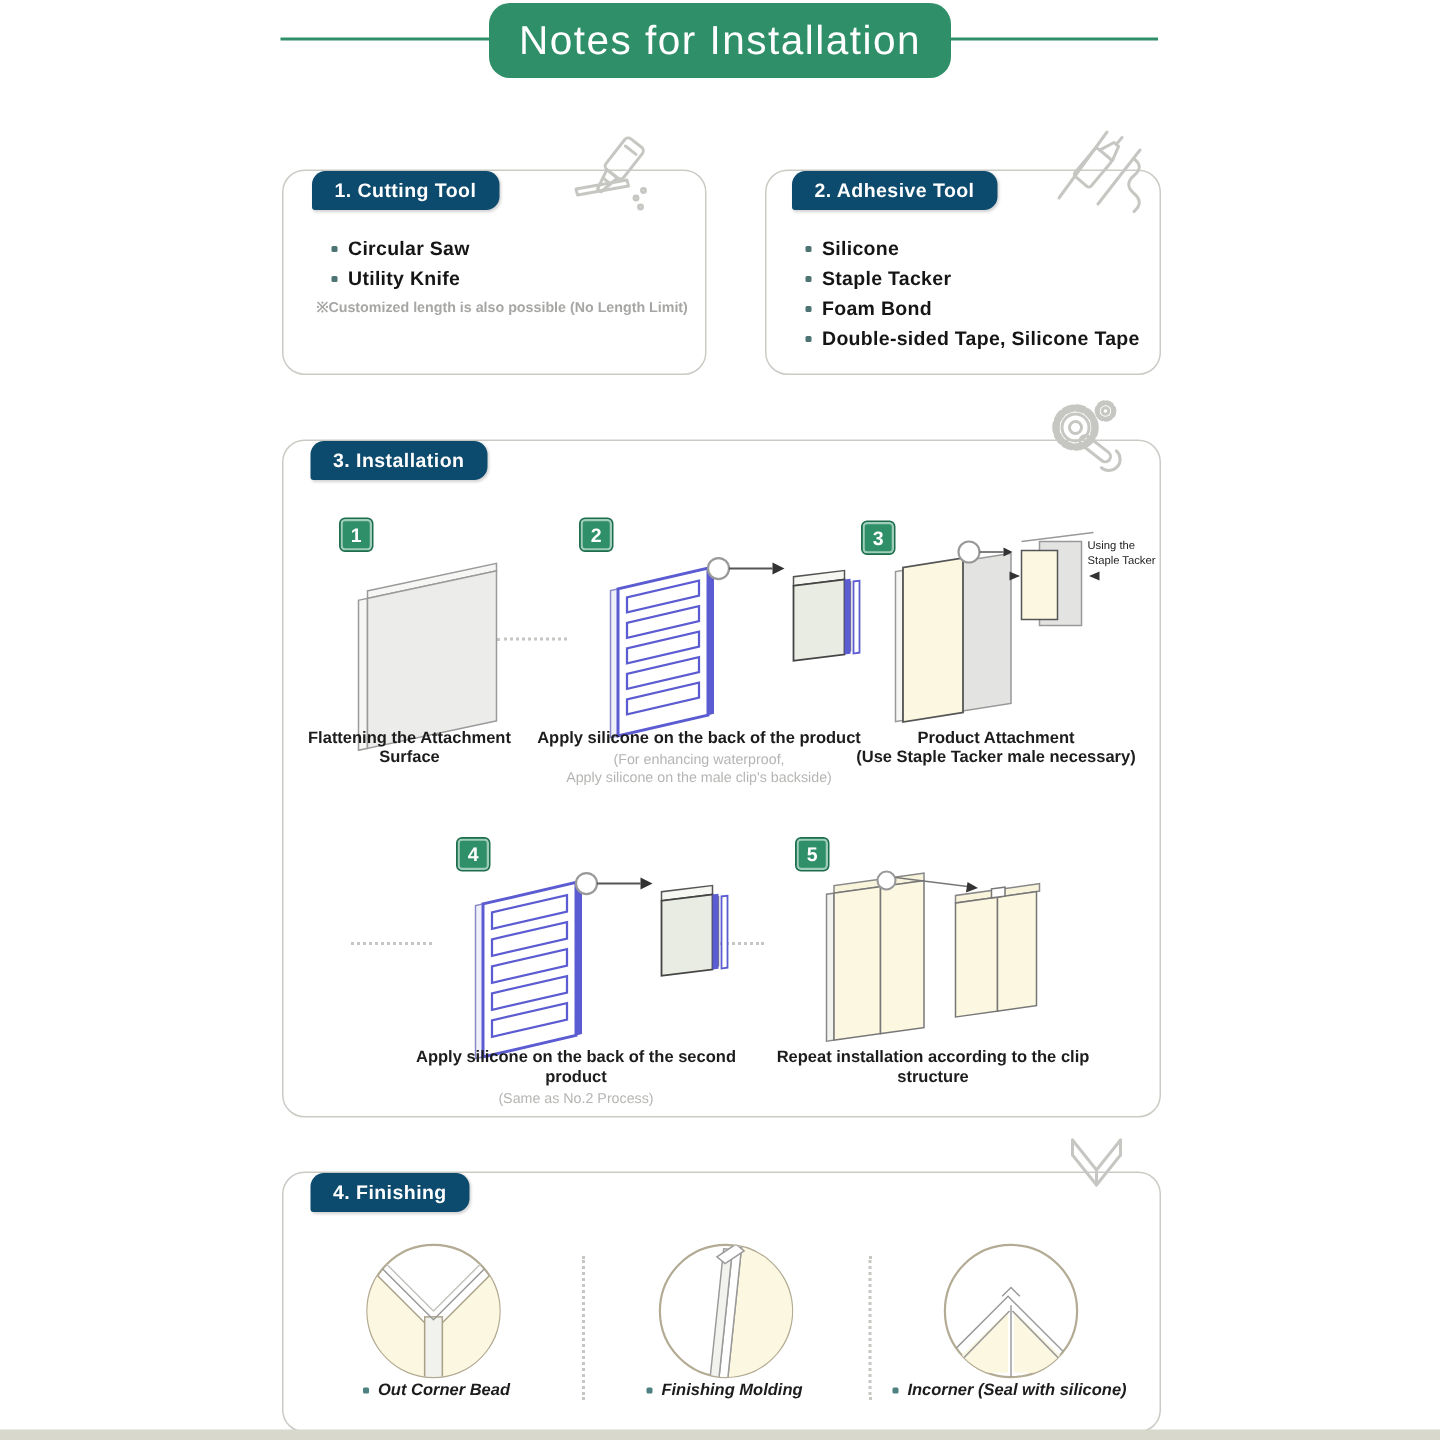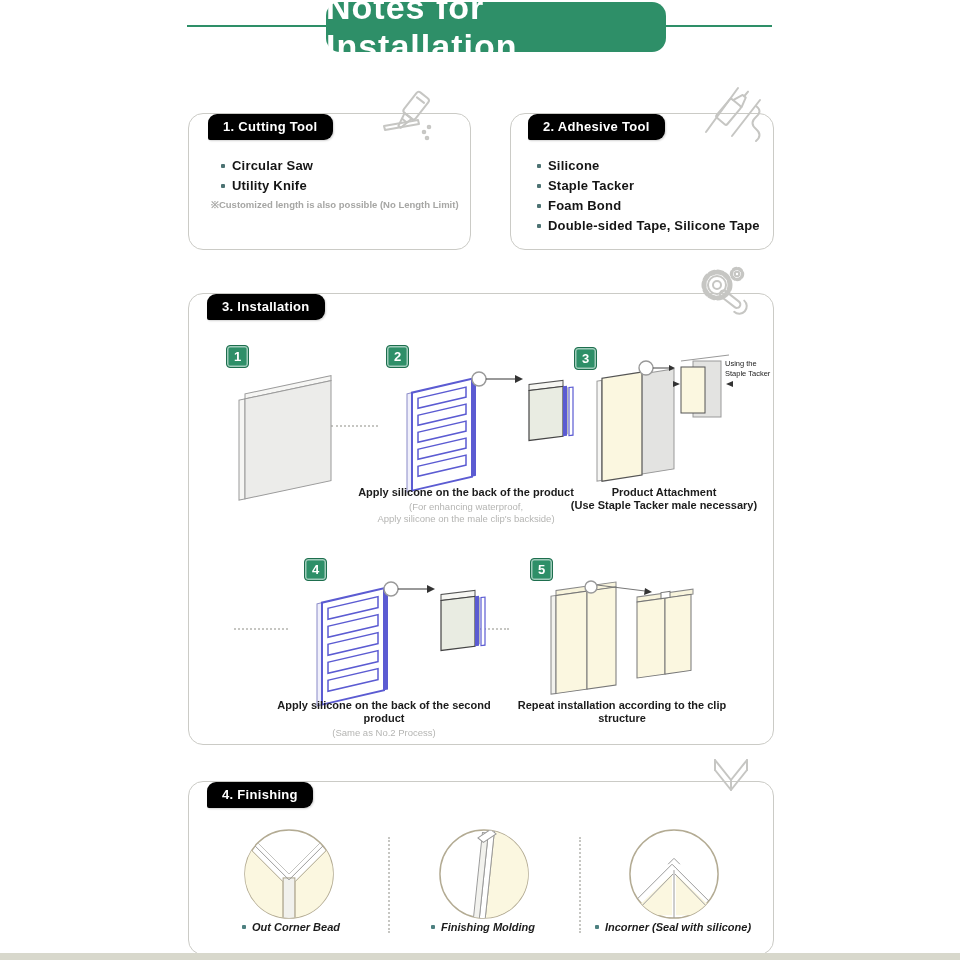--- a/index.html
+++ b/index.html
@@ -1,23 +1,23 @@
 <!DOCTYPE html>
 <html><head>
 <meta charset="utf-8">
 <style>
   html,body{margin:0;padding:0;background:#fff;}
   .canvas{position:relative;width:960px;height:960px;background:#fff;overflow:hidden;
           font-family:"Liberation Sans",sans-serif;color:#1c1c1c;}
   .hline{position:absolute;top:25px;height:2px;background:#2e8f68;}
-  .header-badge{position:absolute;left:326px;top:2px;width:340px;height:50px;background:#2e8f68;
+  .header-badge{position:absolute;left:326px;top:2px;width:308px;height:50px;background:#2e8f68;
           border-radius:14px;display:flex;align-items:center;justify-content:center;
-          color:#fff;font-weight:bold;font-size:34px;letter-spacing:1px;}
+          color:#fff;font-weight:normal;font-size:27px;letter-spacing:1px;}
   .box{position:absolute;border:1.5px solid #cbcbc6;border-radius:15px;background:#fff;}
-  .sec-badge{position:absolute;background:#000000;color:#fff;font-weight:bold;font-size:13px;
+  .sec-badge{position:absolute;background:#0c4a6e;color:#fff;font-weight:bold;font-size:13px;
           padding:5px 15px 6px;border-radius:9px 9px 9px 2px;letter-spacing:.3px;
           box-shadow:1px 1px 2px rgba(0,0,0,.18);}
   .items{position:absolute;}
   .item-row{display:flex;align-items:center;gap:7px;margin-bottom:5px;}
   .dot{width:4px;height:4px;background:#4d7373;border-radius:1px;flex:0 0 auto;}
   .item-text{font-weight:bold;font-size:13px;color:#151515;letter-spacing:.2px;white-space:nowrap;}
   .note{font-size:9.5px;color:#a6a6a4;font-weight:bold;margin-top:4px;margin-left:-10px;white-space:nowrap;}
   .step-num{position:absolute;width:21px;height:21px;background:#2e8f68;border:1px solid #1e6e4e;
           color:#fff;font-weight:bold;font-size:13px;display:flex;align-items:center;justify-content:center;
           border-radius:4px;box-shadow:inset 0 0 0 1.5px rgba(255,255,255,.55);}
@@ -214,20 +214,23 @@
         <polygon points="100,21 107,25 99,28" fill="#333"></polygon>
         <g transform="translate(92,4) skewY(-8)">
           <rect x="0" y="26" width="56" height="5" fill="#f8f4dc" stroke="#888"></rect>
           <rect x="0" y="31" width="28" height="76" fill="#fbf7e0" stroke="#777"></rect>
           <rect x="28" y="31" width="26" height="76" fill="#fbf7e0" stroke="#777"></rect>
           <rect x="24" y="25" width="9" height="6" fill="#fff" stroke="#777"></rect>
         </g>
       </g>
     </svg>
 
+    <div class="caption" style="left:0px;top:192px;width:168px;">
+      <span>Flattening the Attachment Surface</span>
+    </div>
     <div class="caption" style="left:157px;top:192px;width:240px;">
       <span>Apply silicone on the back of the product</span>
       <div class="subcap">
         <span>(For enhancing waterproof,</span><br>
         <span>Apply silicone on the male clip's backside)</span>
       </div>
     </div>
     <div class="caption" style="left:360px;top:192px;width:230px;">
       <span>Product Attachment</span><br>
       <span>(Use Staple Tacker male necessary)</span>

